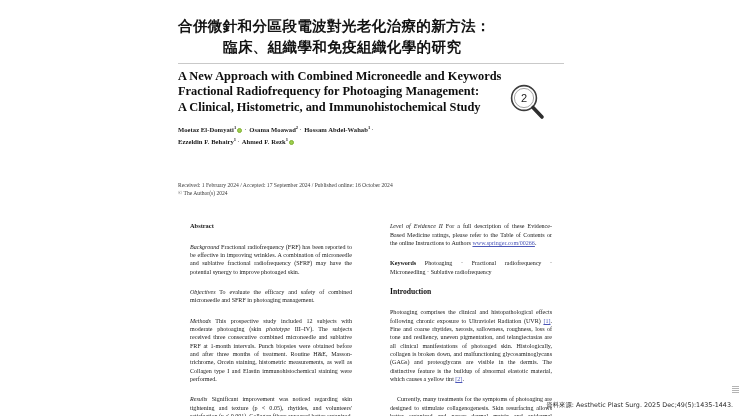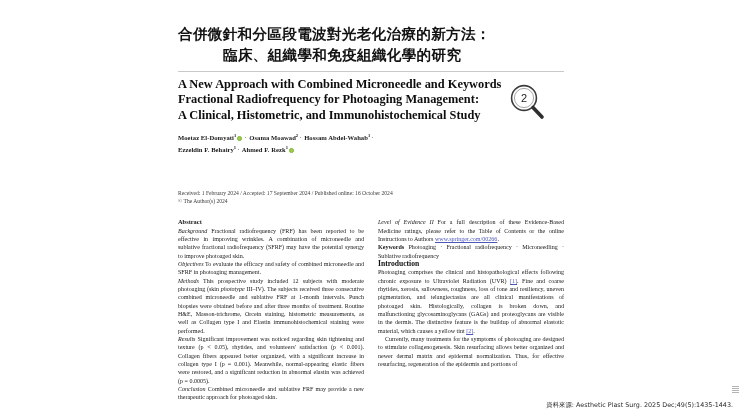--- a/index.html
+++ b/index.html
@@ -11,21 +11,21 @@
     width: 740px;
     height: 416px;
     overflow: hidden;
     font-family: "Liberation Serif", "DejaVu Serif", serif;
     color: #111111;
     position: relative;
   }
   .page {
     position: absolute;
     left: 178px;
-    top: 16px;
+    top: 8px;
     width: 386px;
     height: 332px;
   }
   
   .cjk-title {
     font-family: "DejaVu Sans", "Liberation Sans", sans-serif;
     font-weight: bold;
     font-size: 14.6px;
     line-height: 21px;
     letter-spacing: 0.3px;
@@ -98,21 +98,21 @@
     margin-top: 13px;
   }
   .col {
     width: 186px;
     font-size: 6.05px;
     line-height: 8.35px;
     text-align: justify;
     color: #191919;
     hyphens: auto;
   }
-  .col p { margin: 0; }
+  .col p { margin: 12px; }
   .h-abstract {
     font-weight: bold;
     font-size: 6.4px;
     margin-bottom: 1px;
   }
   .h-section {
     font-weight: bold;
     font-size: 7.6px;
     margin: 14px 0 7px 0;
     color: #0e0e0e;

